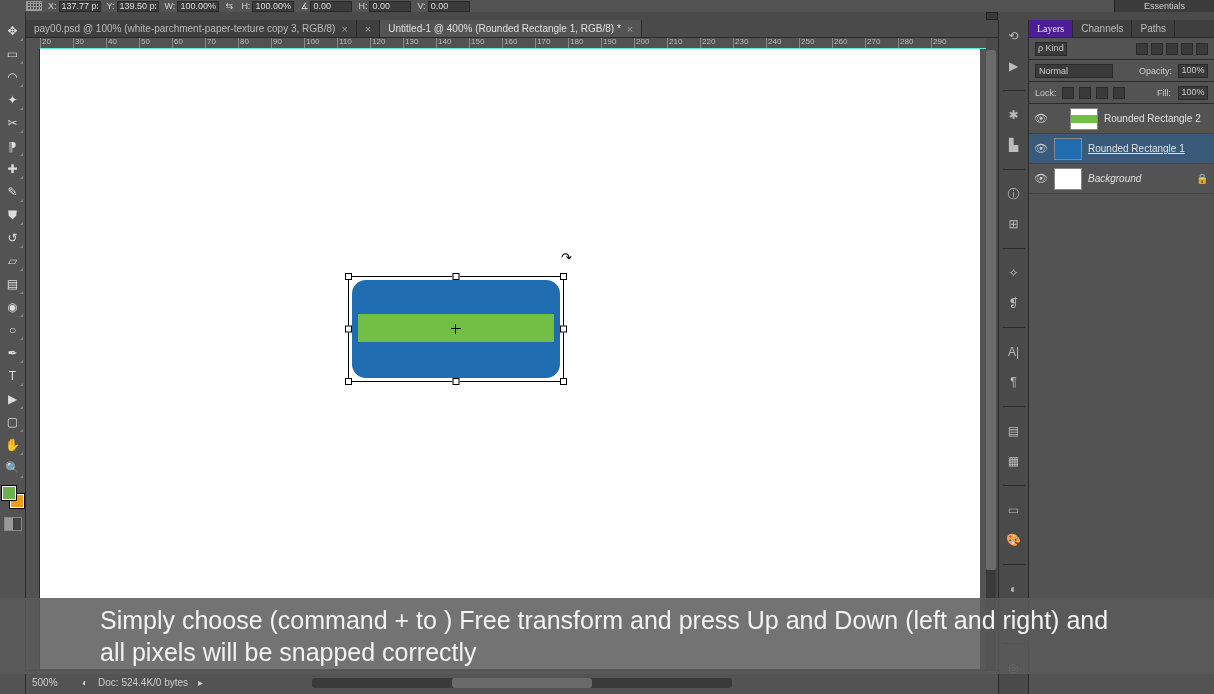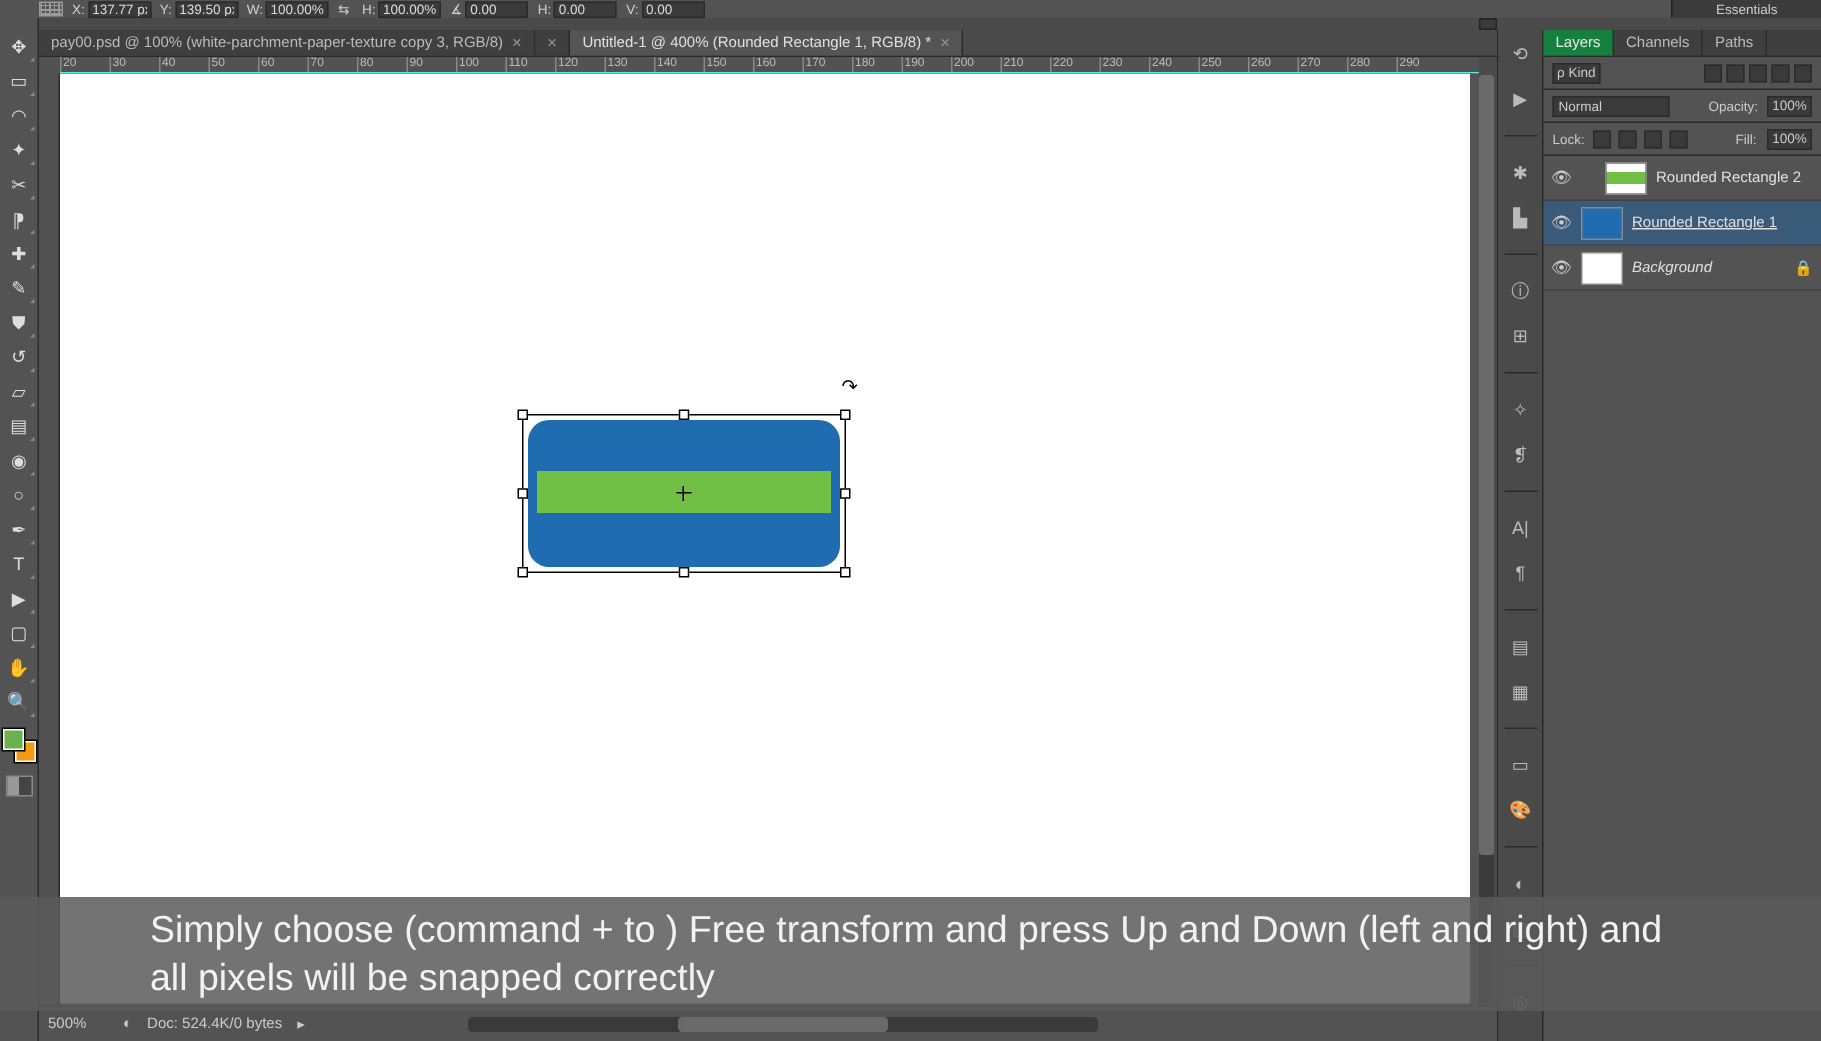--- a/index.html
+++ b/index.html
@@ -153,21 +153,21 @@
 }
 .icon-strip .ic{width:20px;height:20px;display:flex;align-items:center;
   justify-content:center;color:#bbb;font-size:12px;border-radius:3px;}
 .icon-strip .sep{width:22px;height:1px;background:#2a2a2a;margin:4px 0;}
 
 .panel-stack{flex:1;display:flex;flex-direction:column;}
 .panel-tabs{display:flex;height:18px;background:#3f3f3f;
   border-bottom:1px solid #2a2a2a;}
 .panel-tab{padding:0 8px;display:flex;align-items:center;font-size:10px;
   color:#bbb;border-right:1px solid #2a2a2a;}
-.panel-tab.active{background:#15803d;color:#e8e8e8;}
+.panel-tab.active{background:#4c1d95;color:#e8e8e8;font-family:Liberation Serif, serif;}
 
 .layer-options{height:22px;display:flex;align-items:center;gap:4px;
   padding:0 6px;border-bottom:1px solid #2a2a2a;font-size:9px;color:#ccc;}
 .layer-options select,.layer-options .sel{
   background:#3a3a3a;border:1px solid #2a2a2a;color:#ccc;font-size:9px;
   height:14px;padding:0 2px;}
 .filter-row{display:flex;gap:3px;margin-left:auto;}
 .filter-row .f{width:12px;height:12px;background:#3a3a3a;border:1px solid #2a2a2a;}
 
 .blend-row{height:22px;display:flex;align-items:center;padding:0 6px;

